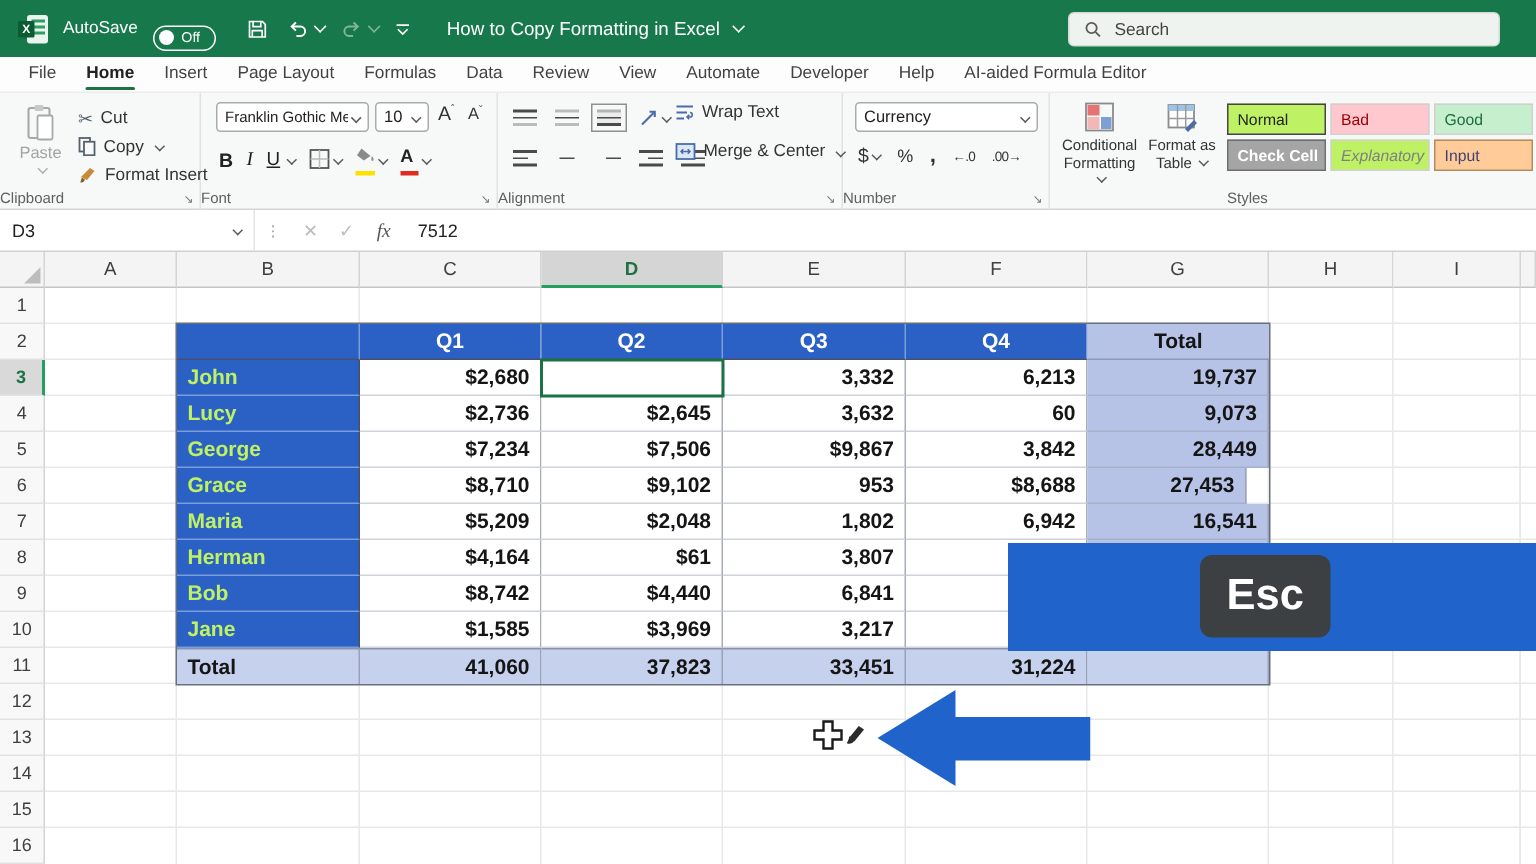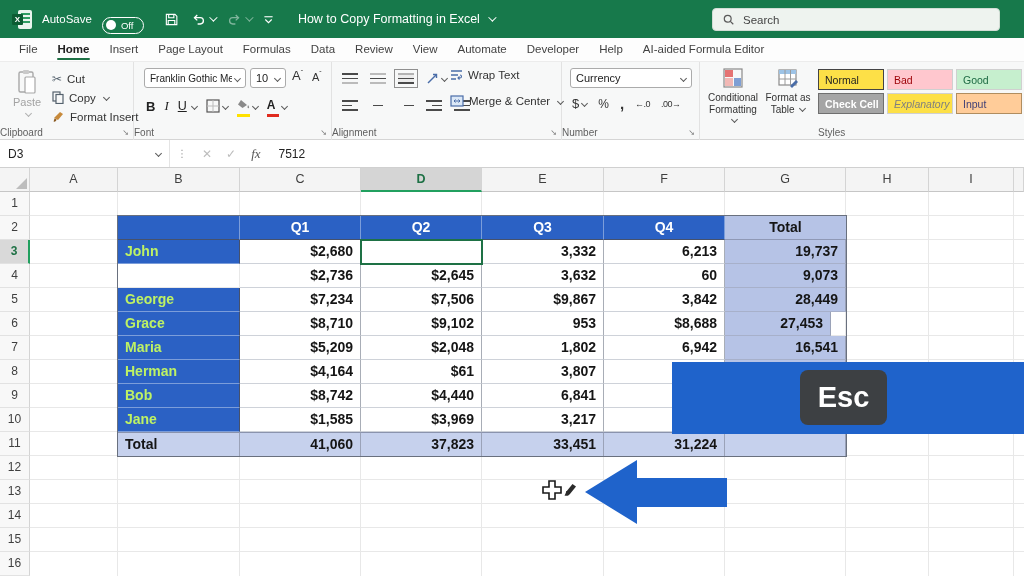--- a/index.html
+++ b/index.html
@@ -87,21 +87,21 @@
   .dollar { font-size:13px; }
   .decsm { font-size:9px; letter-spacing:-0.5px; }
 
   
   .g-styles { left:700px; width:324px; border-right:none; }
   .bigbtn { position:absolute; top:5px; text-align:center; font-size:10px; color:#333; line-height:11.5px; cursor:pointer; }
   .cfbtn { left:4px; width:58px; }
   .fatbtn { left:62px; width:52px; }
   .bigbtn svg { display:block; margin:0 auto 3px; }
   .chipgrid { position:absolute; left:118px; top:7px; width:206px; display:grid; grid-template-columns:repeat(3,66px); grid-auto-rows:21px; gap:3px; }
-  .chip { font-size:10.5px; display:flex; align-items:center; padding-left:6px; border:1px solid #d0d0d0; background:#fde047; color:#222; cursor:pointer; white-space:nowrap; overflow:hidden; }
+  .chip { font-size:10.5px; display:flex; align-items:center; padding-left:6px; border:1px solid #d0d0d0; background:#bef264; color:#222; cursor:pointer; white-space:nowrap; overflow:hidden; }
   .chip.sel { border:1.6px solid #444; }
   .chip.bad { background:#ffc7ce; color:#9c0006; }
   .chip.good { background:#c6efce; color:#1d6a43; }
   .chip.check { background:#a5a5a5; color:#fff; font-weight:bold; border-color:#6f6f6f; }
   .chip.expl { color:#7f7f7f; font-style:italic; }
   .chip.input { background:#ffcc99; color:#3f3f76; border-color:#b08d5f; }
 
   
   .fbar { position:absolute; left:0; top:140px; width:1024px; height:28px; background:#fff; border-bottom:1px solid #d0d0d0; display:flex; align-items:center; }
   .namebox { width:170px; height:100%; display:flex; align-items:center; justify-content:space-between; padding:0 8px; font-size:12px; color:#222; border-right:1px solid #e4e4e4; cursor:pointer; }
@@ -488,20 +488,21 @@
       <div class="cell c-hdrq" style="left: 361px; top: 48px; width: 121px; z-index: 2;">Q2</div>
       <div class="cell c-hdrq" style="left: 482px; top: 48px; width: 122px; z-index: 2;">Q3</div>
       <div class="cell c-hdrq" style="left: 604px; top: 48px; width: 121px; z-index: 2;">Q4</div>
       <div class="cell c-hdrtot" style="left: 725px; top: 48px; width: 121px; z-index: 2;">Total</div>
       <div class="cell c-name c-left" style="left: 118px; top: 72px; width: 122px; z-index: 2;">John</div>
       <div class="cell c-data" style="left: 240px; top: 72px; width: 121px; z-index: 2;">$2,680</div>
       <div class="cell c-data" style="left: 361px; top: 56px; width: 121px; z-index: 2; margin-top: 36px;">$7,512</div>
       <div class="cell c-data" style="left: 482px; top: 72px; width: 122px; z-index: 2;">3,332</div>
       <div class="cell c-data" style="left: 604px; top: 72px; width: 121px; z-index: 2;">6,213</div>
       <div class="cell c-tot" style="left: 725px; top: 72px; width: 121px; z-index: 2;">19,737</div>
+      <div class="cell c-name c-left" style="left: 118px; top: 96px; width: 122px; z-index: 2;">Lucy</div>
       <div class="cell c-data" style="left: 240px; top: 96px; width: 121px; z-index: 2;">$2,736</div>
       <div class="cell c-data" style="left: 361px; top: 96px; width: 121px; z-index: 2;">$2,645</div>
       <div class="cell c-data" style="left: 482px; top: 96px; width: 122px; z-index: 2;">3,632</div>
       <div class="cell c-data" style="left: 604px; top: 96px; width: 121px; z-index: 2;">60</div>
       <div class="cell c-tot" style="left: 725px; top: 96px; width: 121px; z-index: 2;">9,073</div>
       <div class="cell c-name c-left" style="left: 118px; top: 120px; width: 122px; z-index: 2;">George</div>
       <div class="cell c-data" style="left: 240px; top: 120px; width: 121px; z-index: 2;">$7,234</div>
       <div class="cell c-data" style="left: 361px; top: 120px; width: 121px; z-index: 2;">$7,506</div>
       <div class="cell c-data" style="left: 482px; top: 120px; width: 122px; z-index: 2;">$9,867</div>
       <div class="cell c-data" style="left: 604px; top: 120px; width: 121px; z-index: 2;">3,842</div>

